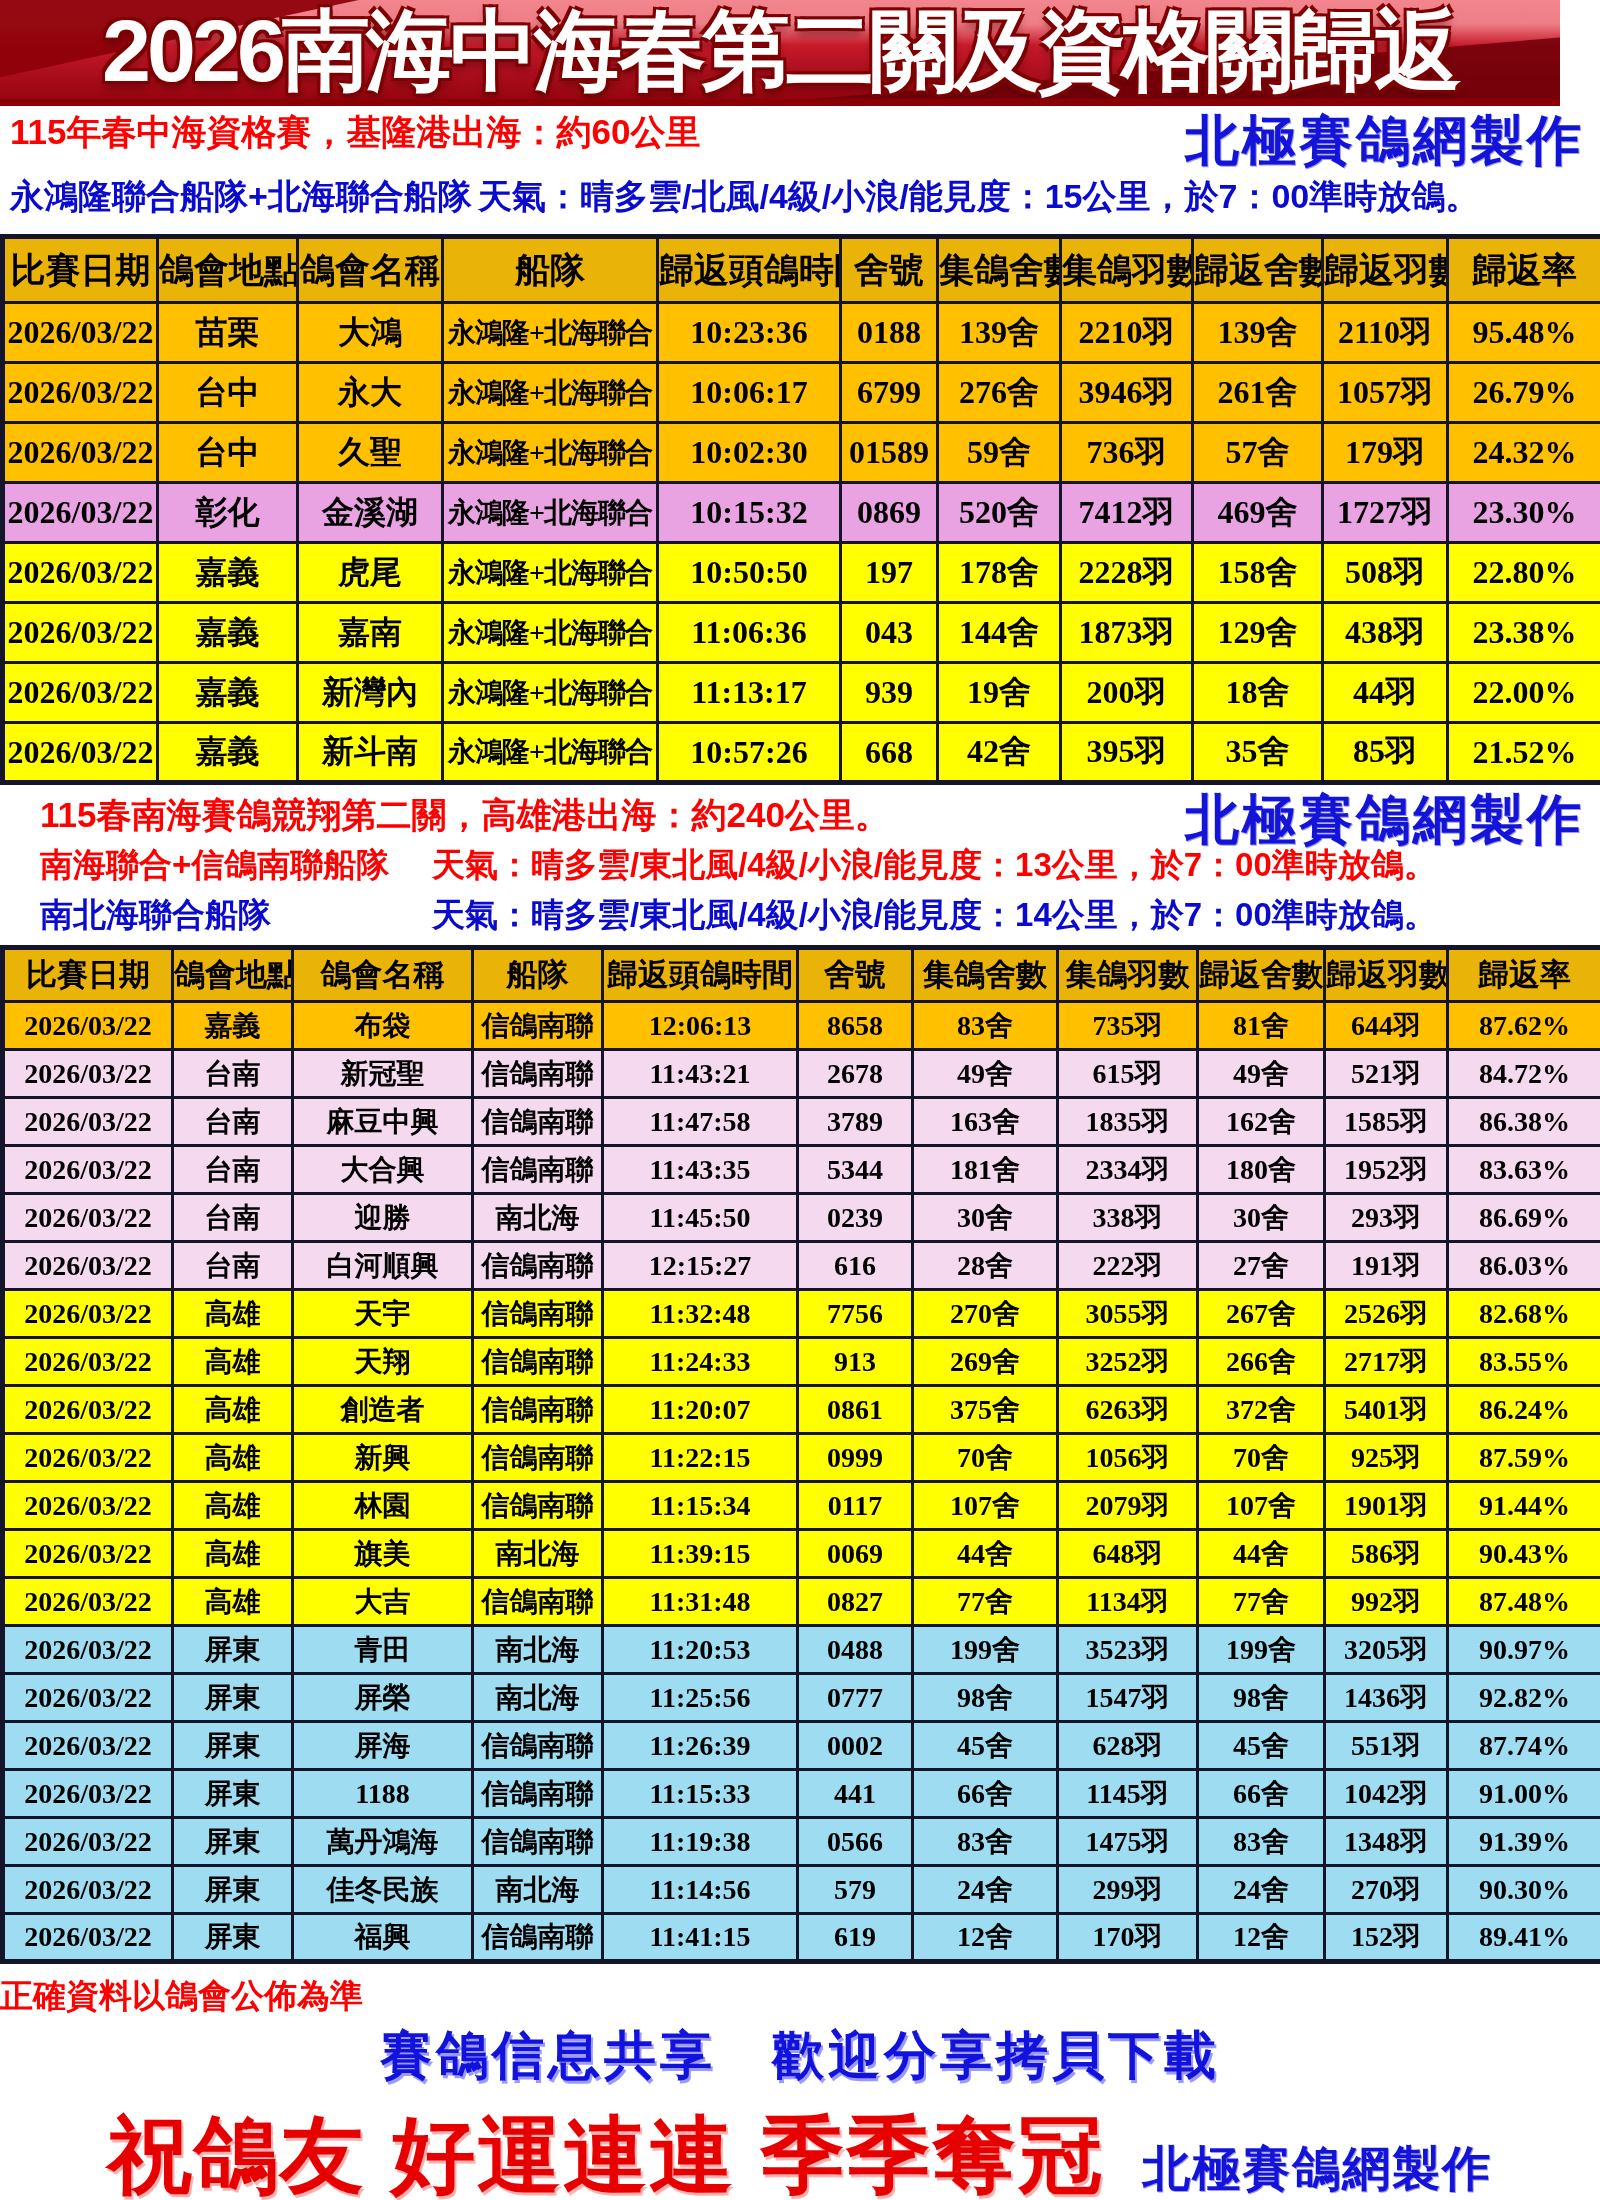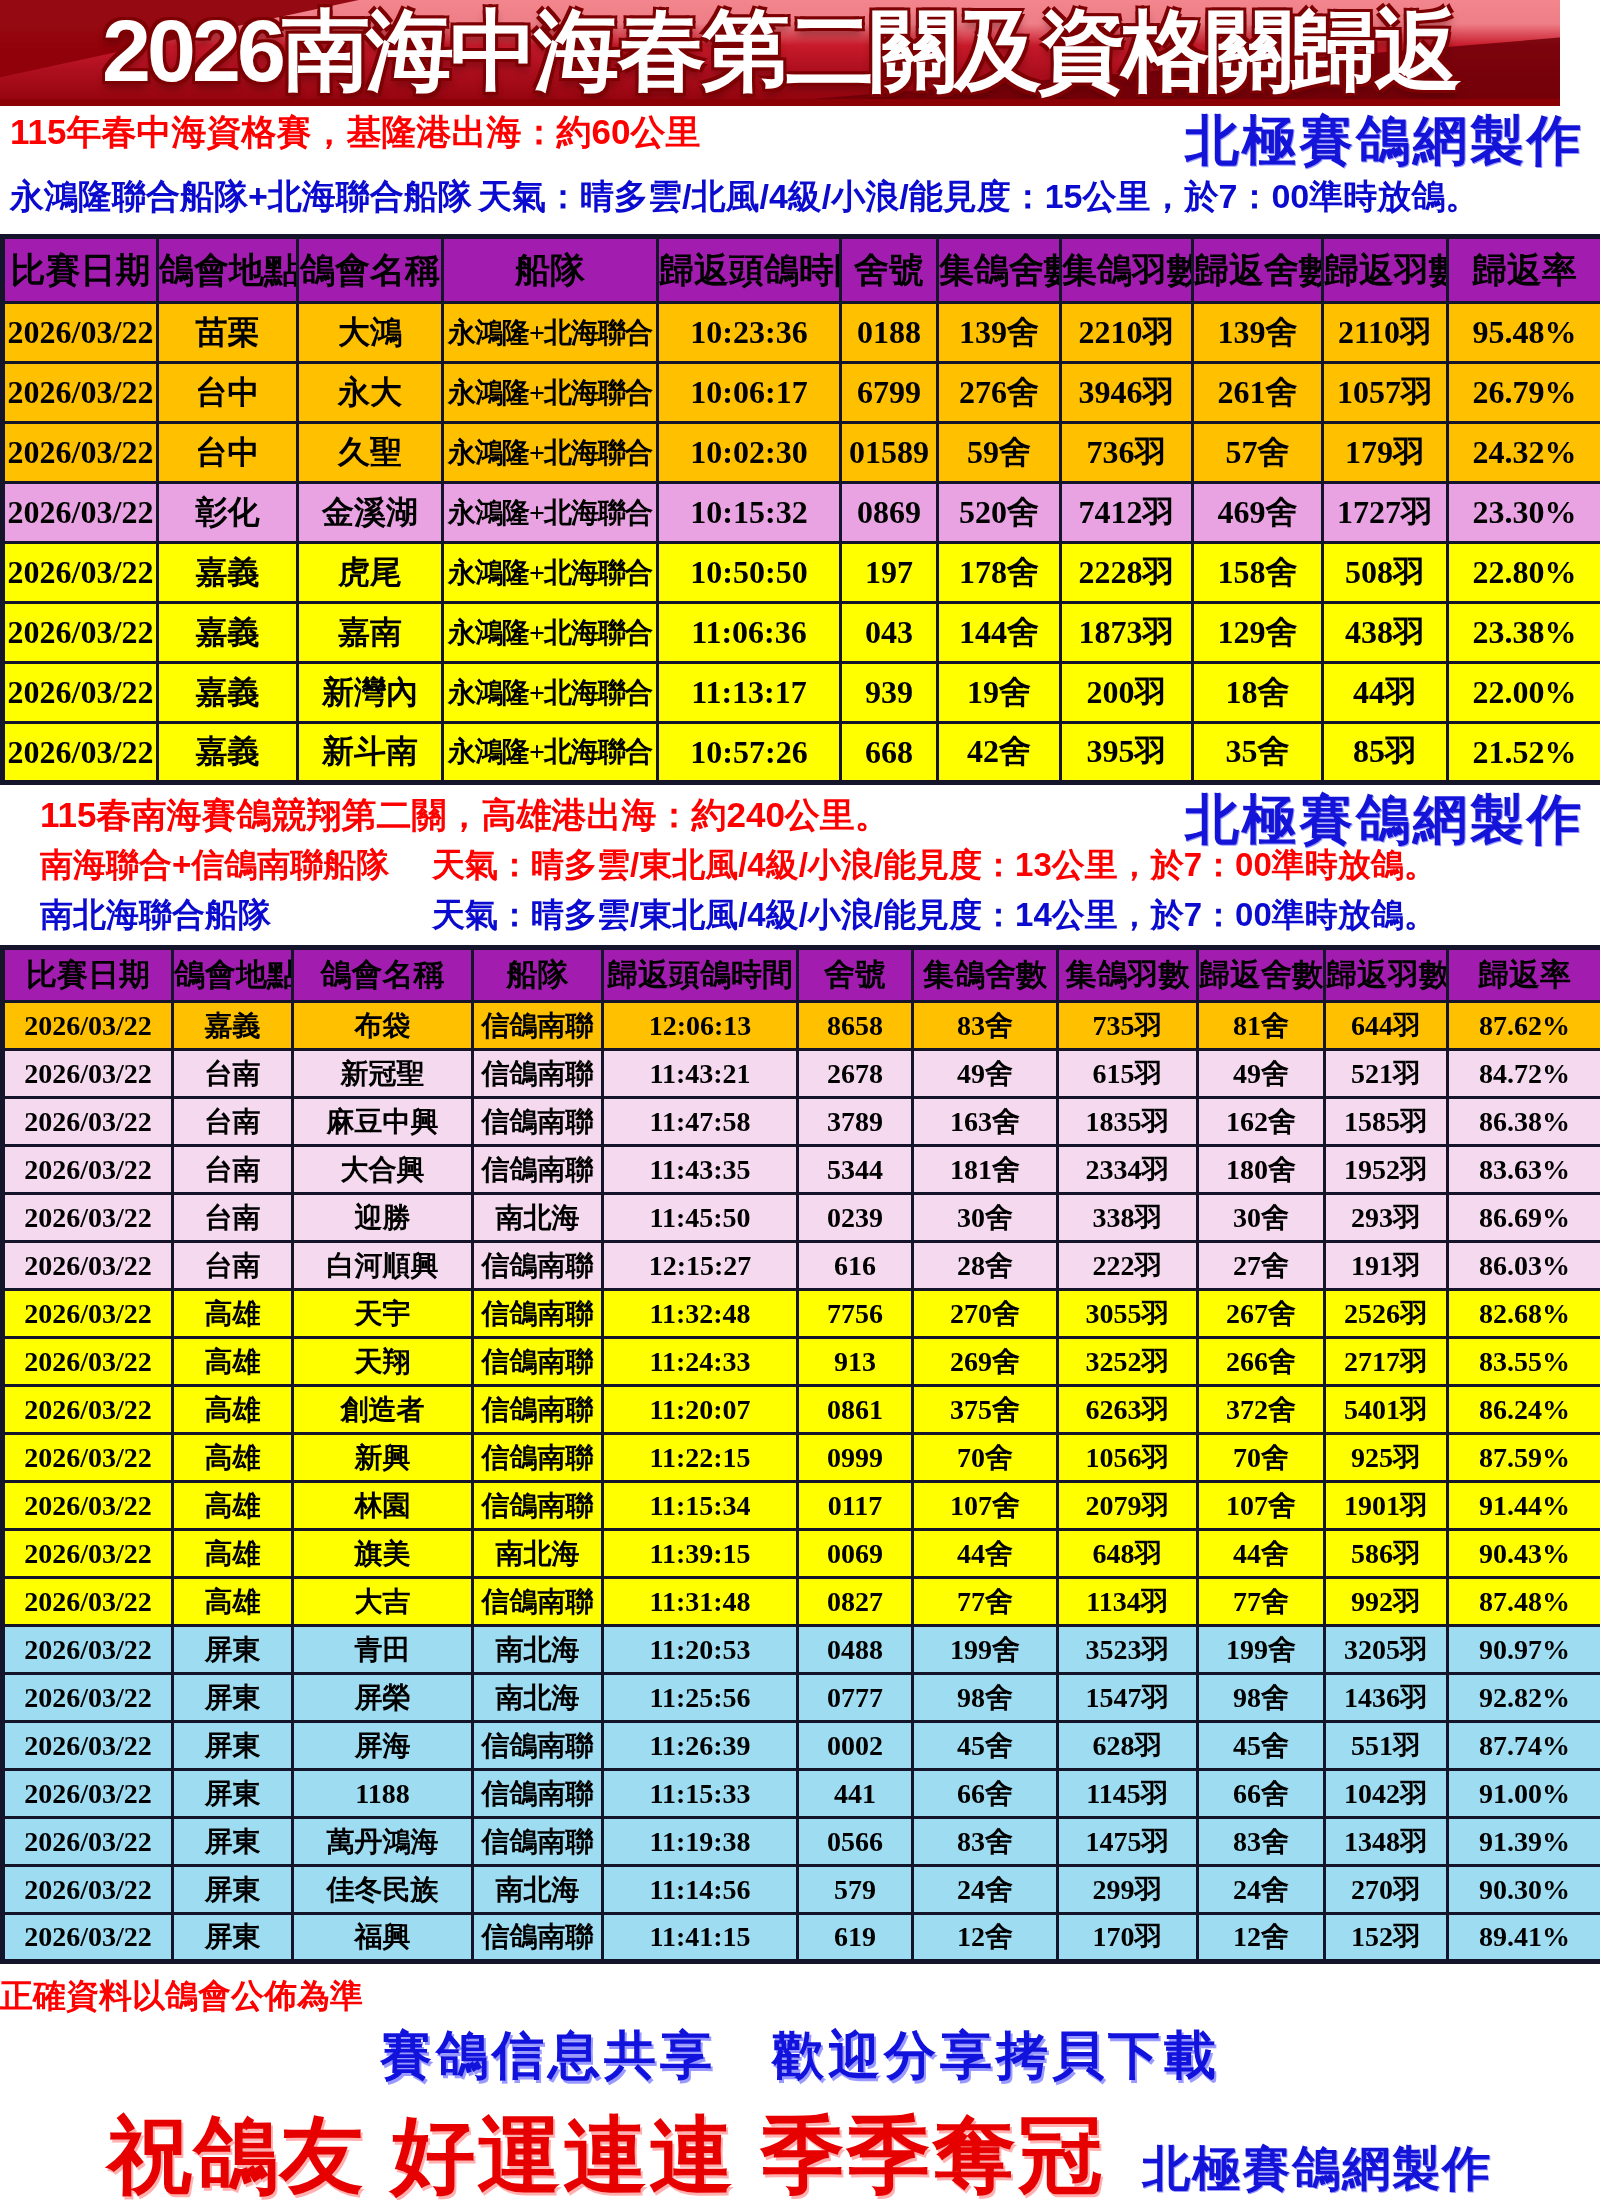--- a/index.html
+++ b/index.html
@@ -47,21 +47,21 @@
   .fleet-red{color:var(--red-text);}
   .fleet-name-1{flex:0 0 468px;}
   .fleet-name-2{flex:0 0 392px;}
   
   table{border-collapse:collapse;table-layout:fixed;width:1600px;border:5px solid var(--grid);}
   td,th{
     border:3px solid var(--grid);text-align:center;vertical-align:middle;
     font-family:"Liberation Serif","DejaVu Serif",serif;font-weight:bold;
     white-space:nowrap;overflow:hidden;padding:0;
   }
-  thead th{background:#a21caf;}
+  thead th{background:#eab308;}
   .t1 thead th{height:66px;font-size:35px;}
   .t1 tbody td{height:60px;font-size:32px;}
   .t1 tbody td:nth-child(4){font-size:28px;letter-spacing:-1px;}
   .t2 thead th{height:54px;font-size:31px;}
   .t2 tbody td{height:48px;font-size:28px;}
   tr.bg-gold td{background:var(--gold);}
   tr.bg-yellow td{background:var(--yellow);}
   tr.bg-pink_deep td{background:var(--pink-deep);}
   tr.bg-pink_light td{background:var(--pink-light);}
   tr.bg-blue td{background:var(--sky-blue);}

